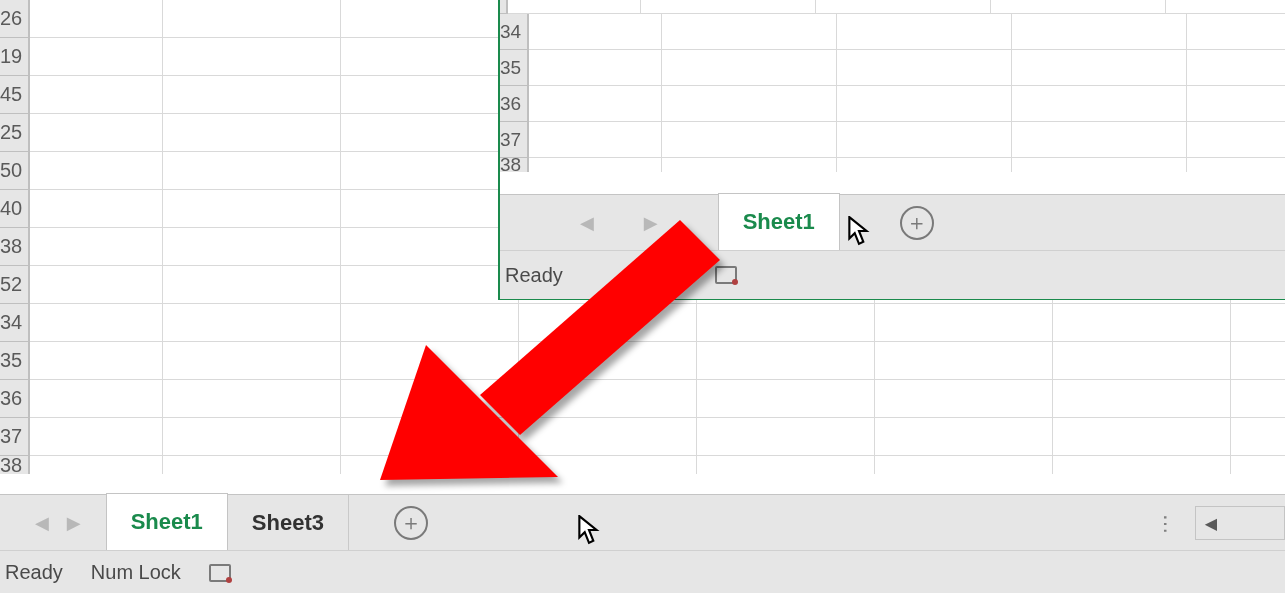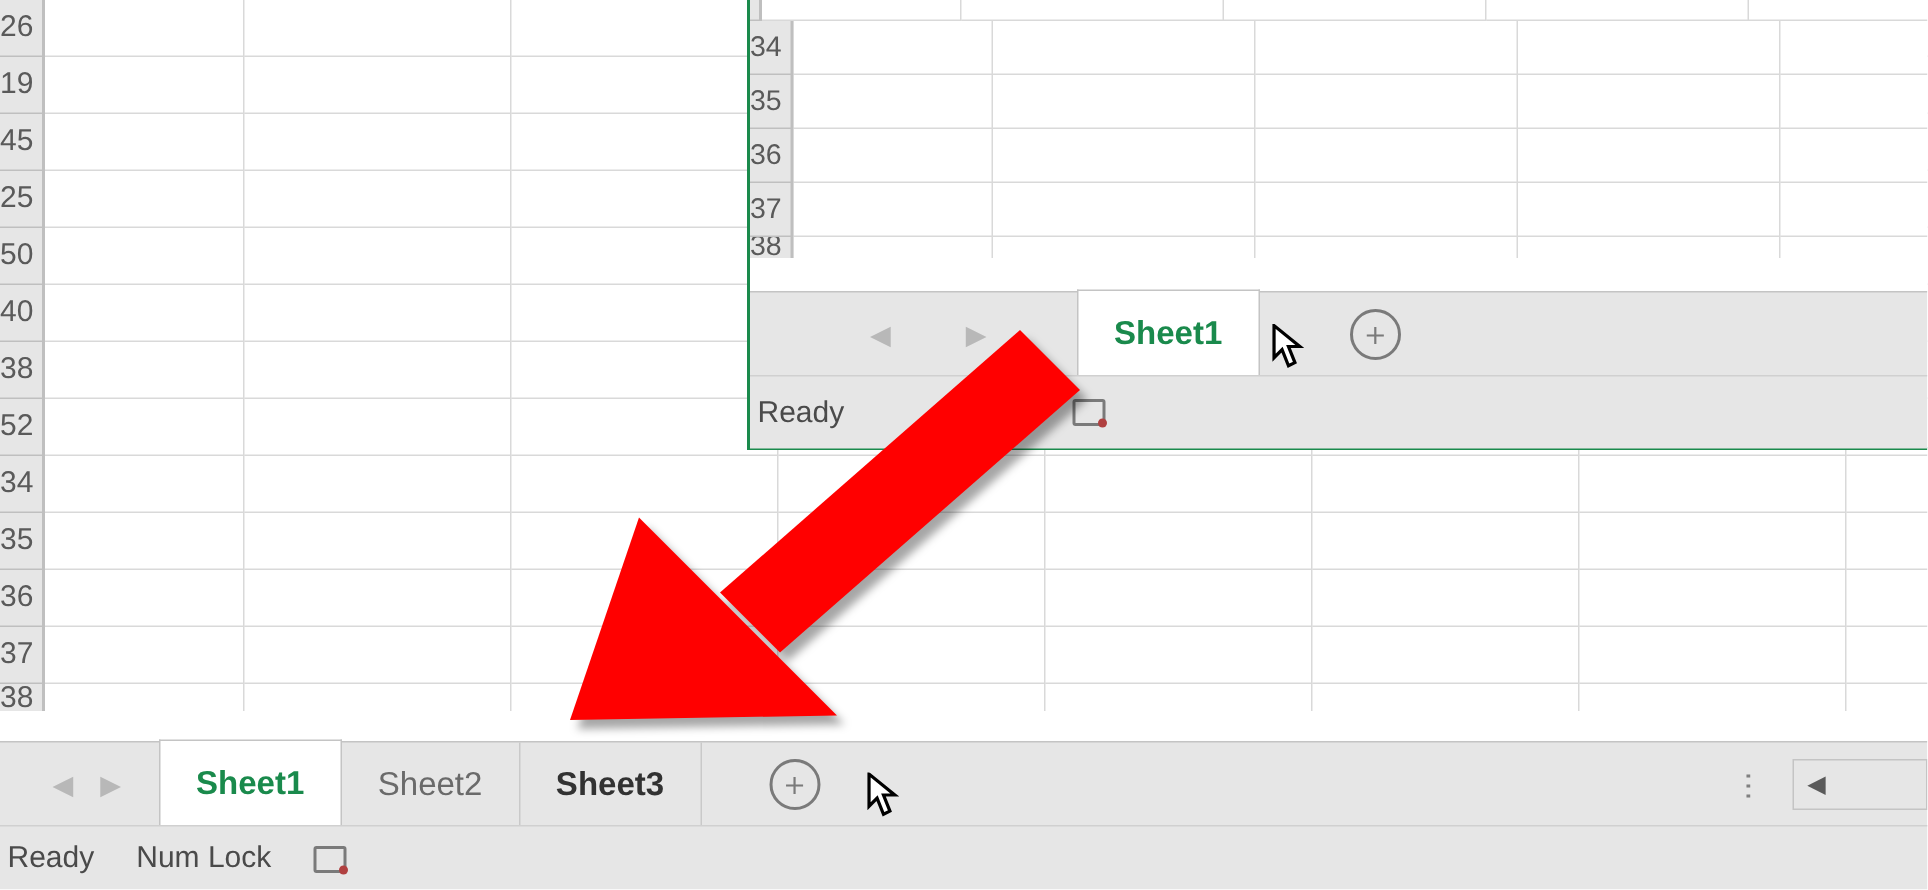--- a/index.html
+++ b/index.html
@@ -231,21 +231,20 @@
         </div>
       </div>
     </div>
 
   <div class="big-tabbar">
     <div class="tabnav">
       <span>◀</span>
       <span>▶</span>
     </div>
     <div class="sheet-tab active">Sheet1</div>
-    <div class="sheet-tab sec">Sheet2</div>
     <div class="sheet-tab sel">Sheet3</div>
     <div class="add-sheet">＋</div>
     <div class="big-dots">⋯</div>
     <div class="big-scroll">
       <div class="track">
           <div class="arrow">◀</div>
         </div>
     </div>
   </div>
 

